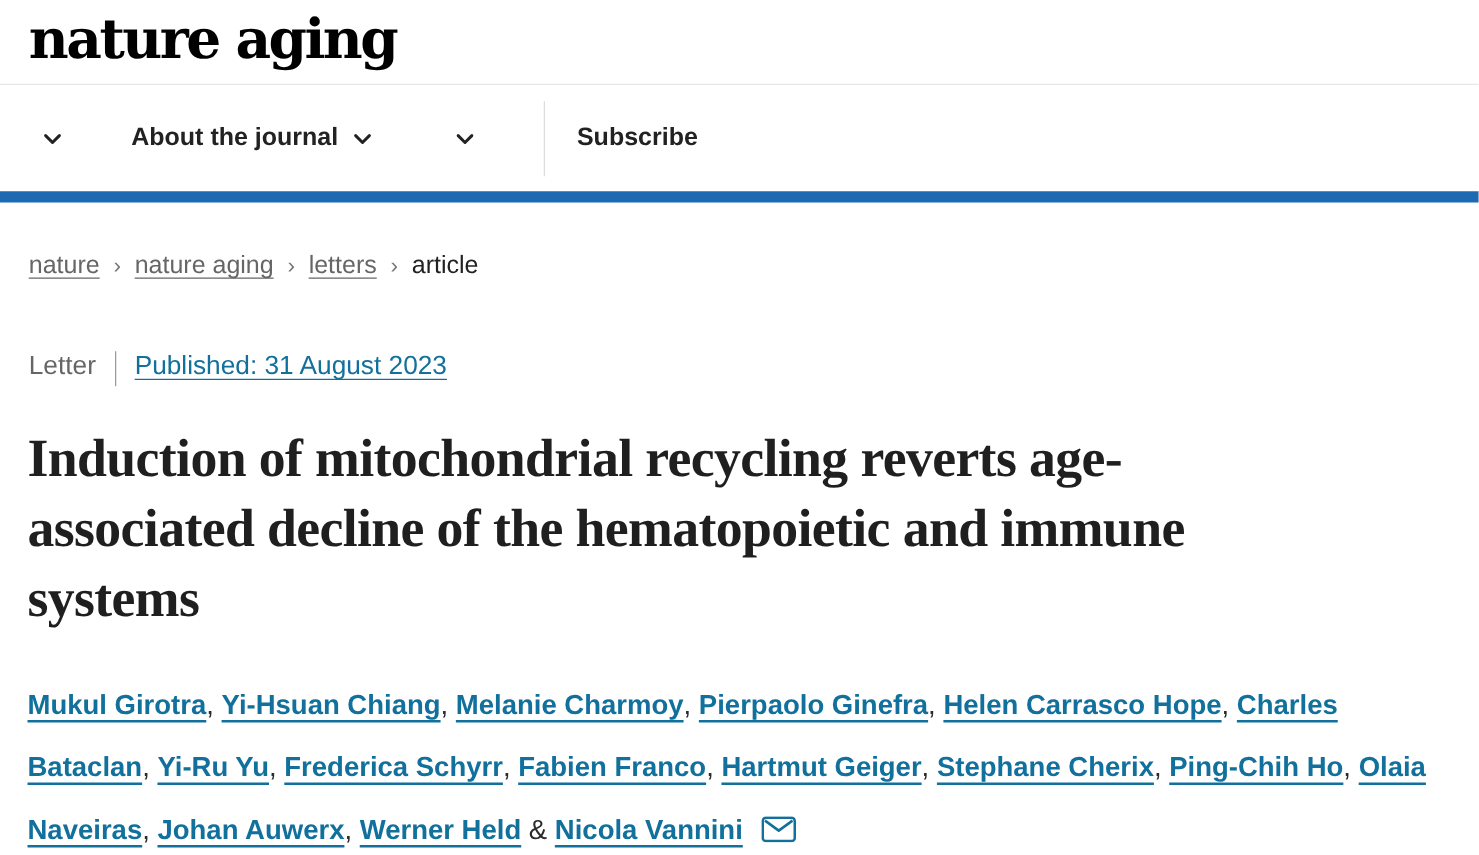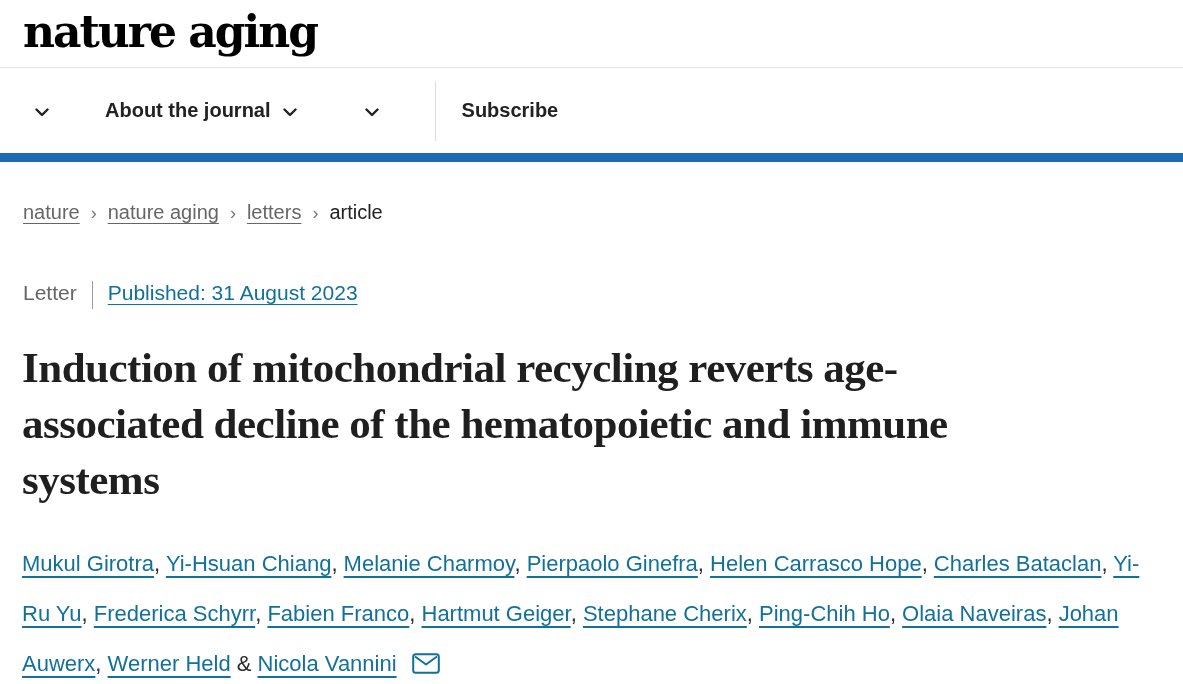--- a/index.html
+++ b/index.html
@@ -64,21 +64,21 @@
   }
   h1.title .tl{display:block;}
 
   
   .authors{
     margin:31px 20px 0 22px;width:1143px;
     font-size:22px;line-height:50px;color:#2b2b2b;
   }
   .author-link{
     color:var(--link);text-decoration:underline;text-underline-offset:5px;
-    text-decoration-thickness:1.5px;cursor:pointer;white-space:normal;
+    text-decoration-thickness:1.5px;cursor:pointer;white-space:normal;font-weight:bold;
   }
   .author-sep{color:#2b2b2b;}
   .email-link{margin-left:9px;cursor:pointer;display:inline-block;vertical-align:-3px;}
   .email-link svg{stroke:var(--link);fill:none;}
 </style>
 </head>
 <body>
 
 <header>
   <div class="logo-row">

